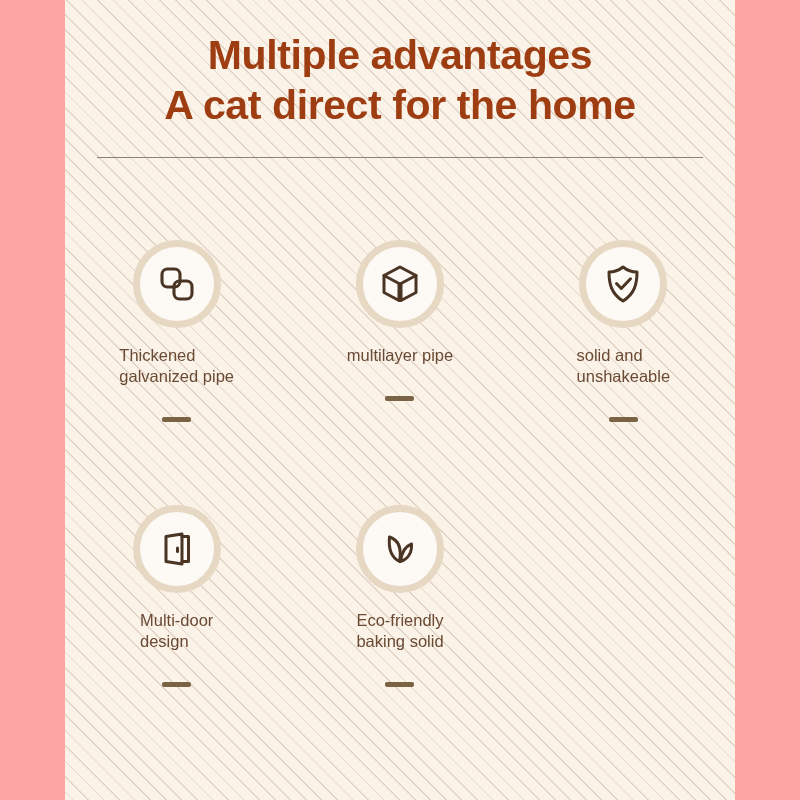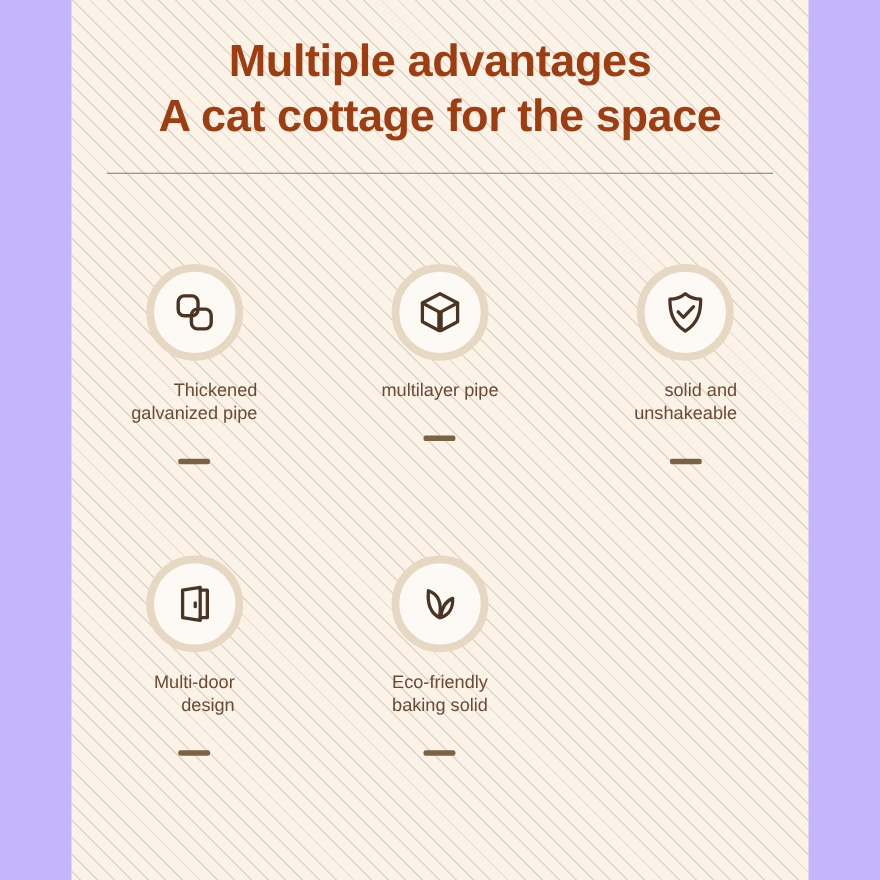--- a/index.html
+++ b/index.html
@@ -11,21 +11,21 @@
     height: 800px;
     background: #fcf3ea;
     font-family: "Liberation Sans", sans-serif;
     overflow: hidden;
   }
 
   .poster {
     position: relative;
     width: 800px;
     height: 800px;
-    background: #c4b5fd;
+    background: #fca5a5;
     overflow: hidden;
   }
 
   
   .striped-panel {
     position: absolute;
     left: 65px;
     top: 0;
     width: 670px;
     height: 800px;
@@ -102,21 +102,21 @@
     align-items: center;
     justify-content: center;
   }
   .icon-circle svg { display: block; }
 
   .caption {
     margin-top: 17px;
     color: #6a4a33;
     font-size: 16.5px;
     line-height: 21px;
-    text-align: right;
+    text-align: left;
     white-space: pre-line;
   }
 
   .dash {
     margin-top: 30px;
     width: 29px;
     height: 5px;
     border-radius: 2px;
     background: #7a6244;
   }
@@ -125,21 +125,21 @@
 <body>
 
 <div class="poster">
 
   <div class="striped-panel"></div>
 
   <div class="content">
 
     <div class="title-block">
       <div class="title-line">Multiple advantages</div>
-      <div class="title-line">A cat cottage for the space</div>
+      <div class="title-line">A cat direct for the home</div>
     </div>
 
     <div class="title-rule"></div>
 
     <div class="grid">
 
       <div class="cell">
         <div class="icon-circle">
           <span>
             <svg width="44" height="44" viewBox="0 0 44 44" fill="none" stroke="#4a3423" stroke-width="3.1" stroke-linecap="round" stroke-linejoin="round">

